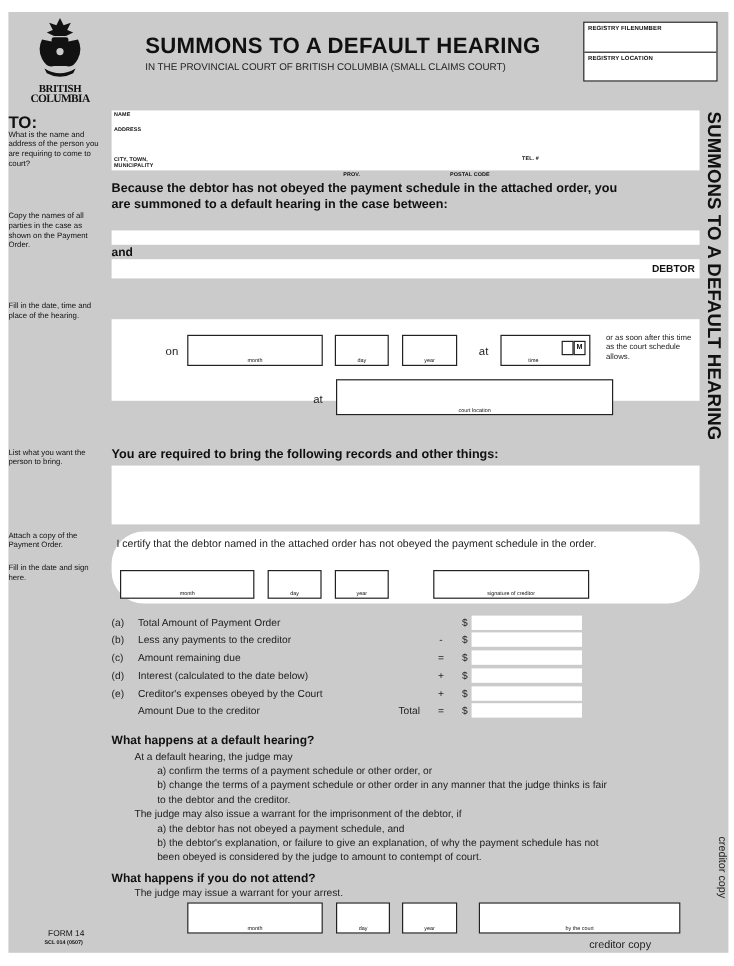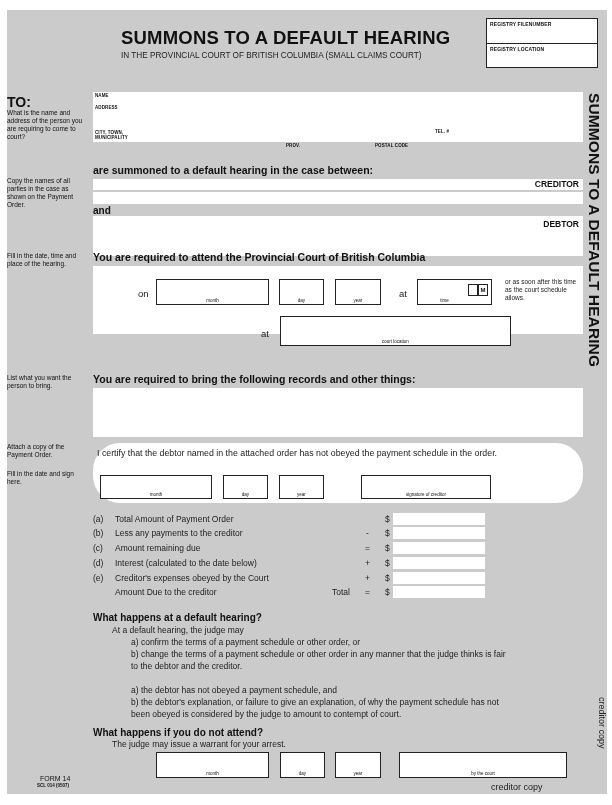--- a/index.html
+++ b/index.html
@@ -15,20 +15,32 @@
   .body-txt { font-size: 8.5px; color: #222; }
   .amt-row { position: absolute; left: 86px; height: 12px; width: 400px; font-size: 8.5px; color: #222; }
   .amt-row span { position: absolute; top: 0; }
   .amt-field { position: absolute; left: 300px; top: -1px; width: 92px; height: 12px; background: #fff; }
 </style>
 </head>
 <body>
 
 <div class="page">
 
+  <div class="abs" style="left:14px; top:3px; width:58px; height:76px;">
+    <svg width="58" height="52" viewBox="0 0 58 52">
+      <path d="M29 2 L32 8 L38 6 L35 12 L40 14 L34 17 L24 17 L18 14 L23 12 L20 6 L26 8 Z" fill="#111"></path>
+      <path d="M14 20 Q10 28 14 36 Q18 44 24 42 L24 22 Z" fill="#111"></path>
+      <path d="M44 20 Q48 28 44 36 Q40 44 34 42 L34 22 Z" fill="#111"></path>
+      <rect x="22" y="18" width="14" height="24" rx="2" fill="#111"></rect>
+      <path d="M16 44 Q29 52 42 44 L40 48 Q29 54 18 48 Z" fill="#111"></path>
+      <circle cx="29" cy="30" r="3" fill="#cbcbcb"></circle>
+    </svg>
+    <div style="font-family:'Liberation Serif',serif; font-size:9px; font-weight:bold; text-align:center; margin-top:-1px; letter-spacing:-0.3px;">BRITISH</div>
+    <div style="font-family:'Liberation Serif',serif; font-size:9.5px; font-weight:bold; text-align:center; line-height:9px; letter-spacing:-0.5px;">COLUMBIA</div>
+  </div>
 
   <div class="abs" style="left:114px; top:17px; font-size:18.5px; font-weight:bold; letter-spacing:0.2px;">SUMMONS TO A DEFAULT HEARING</div>
   <div class="abs" style="left:114px; top:41px; font-size:8.2px; color:#222;text-align:right;">IN THE PROVINCIAL COURT OF BRITISH COLUMBIA (SMALL CLAIMS COURT)</div>
 
   <div class="abs" style="left:479px; top:8px; width:112px; height:50px; background:#fff; border:1px solid #222;">
     <div style="position:absolute; left:0; top:0; width:100%; height:25px; border-bottom:1px solid #222;">
       <div class="tiny" style="position:absolute; left:3px; top:2px; font-size:5px;">REGISTRY FILENUMBER</div>
     </div>
     <div style="position:absolute; left:0; top:25px; width:100%; height:24px;">
       <div class="tiny" style="position:absolute; left:3px; top:2px; font-size:5px;">REGISTRY LOCATION</div>
@@ -44,34 +56,31 @@
     <div class="tiny abs" style="left:2px; top:1px;">NAME</div>
     <div class="abs" style="left:0; top:6px; width:100%; height:8px;"></div>
     <div class="tiny abs" style="left:2px; top:13px;">ADDRESS</div>
     <div class="abs" style="left:0; top:19px; width:100%; height:20px;"></div>
     <div class="tiny abs" style="left:2px; top:38px; width:34px; line-height:5px;">CITY, TOWN, MUNICIPALITY</div>
     <div class="tiny abs" style="left:342px; top:37px;">TEL. #</div>
   </div>
   <div class="tiny abs" style="left:279px; top:133px;">PROV.</div>
   <div class="tiny abs" style="left:368px; top:133px;">POSTAL CODE</div>
 
+  <div class="abs h-bold" style="left:86px; top:141px;">Because the debtor has not obeyed the payment schedule in the attached order, you</div>
   <div class="abs h-bold" style="left:86px; top:154px;">are summoned to a default hearing in the case between:</div>
   <div class="abs side-note" style="left:0px; top:167px;">Copy the names of all parties in the case as shown on the Payment Order.</div>
 
-  <div class="abs white" style="left:86px; top:169px; width:490px; height:11px;">
-    <div class="abs" style="right:4px; top:0px; font-size:8.5px; font-weight:bold;">CREDITOR</div>
-  </div>
   <div class="abs white" style="left:86px; top:182px; width:490px; height:12px;"></div>
   <div class="abs" style="left:86px; top:195px; font-size:10px; font-weight:bold;">and</div>
-  <div class="abs white" style="left:86px; top:206px; width:490px; height:40px;text-align:right;">
+  <div class="abs white" style="left:86px; top:206px; width:490px; height:16px;text-align:right;">
     <div class="abs" style="right:4px; top:3px; font-size:8.5px; font-weight:bold;">DEBTOR</div>
   </div>
 
   <div class="abs side-note" style="left:0px; top:242px;">Fill in the date, time and place of the hearing.</div>
-  <div class="abs h-bold" style="left:86px; top:241px;">You are required to attend the Provincial Court of British Columbia</div>
   <div class="abs white" style="left:86px; top:256px; width:490px; height:68px;">
     <div class="abs body-txt" style="left:45px; top:22px; font-size:9.5px;">on</div>
     <div class="abs box" style="left:63px; top:13px; width:113px; height:26px;">
         <div class="blabel">month</div>
       </div>
     <div class="abs box" style="left:186px; top:13px; width:45px; height:26px;">
         <div class="blabel">day</div>
       </div>
     <div class="abs box" style="left:242px; top:13px; width:46px; height:26px;">
         <div class="blabel">year</div>
@@ -160,20 +169,21 @@
       <span style="left:292px;">$</span>
       <div class="amt-field"></div>
     </div>
   </div>
 
   <div class="abs h-bold" style="left:86px; top:602px; font-size:10px;">What happens at a default hearing?</div>
   <div class="abs body-txt" style="left:105px; top:615px;">At a default hearing, the judge may</div>
   <div class="abs body-txt" style="left:124px; top:627px;">a)  confirm the terms of a payment schedule or other order, or</div>
   <div class="abs body-txt" style="left:124px; top:639px;">b)  change the terms of a payment schedule or other order in any manner that the judge thinks is fair</div>
   <div class="abs body-txt" style="left:124px; top:651px;">to the debtor and the creditor.</div>
+  <div class="abs body-txt" style="left:105px; top:663px;">The judge may also issue a warrant for the imprisonment of the debtor, if</div>
   <div class="abs body-txt" style="left:124px; top:675px;">a)  the debtor has not obeyed a payment schedule, and</div>
   <div class="abs body-txt" style="left:124px; top:699px;">been obeyed is considered by the judge to amount to contempt of court.</div>
   <div class="abs body-txt" style="left:124px; top:687px;">b)  the debtor's explanation, or failure to give an explanation, of why the payment schedule has not</div>
 
   <div class="abs h-bold" style="left:86px; top:717px; font-size:10px;">What happens if you do not attend?</div>
   <div class="abs body-txt" style="left:105px; top:729px;">The judge may issue a warrant for your arrest.</div>
 
   <div class="abs" style="left:33px; top:765px; font-size:7px;">FORM 14</div>
   <div class="abs" style="left:30px; top:773px; font-size:4.5px; font-weight:bold;">SCL 014 (0507)</div>
 

